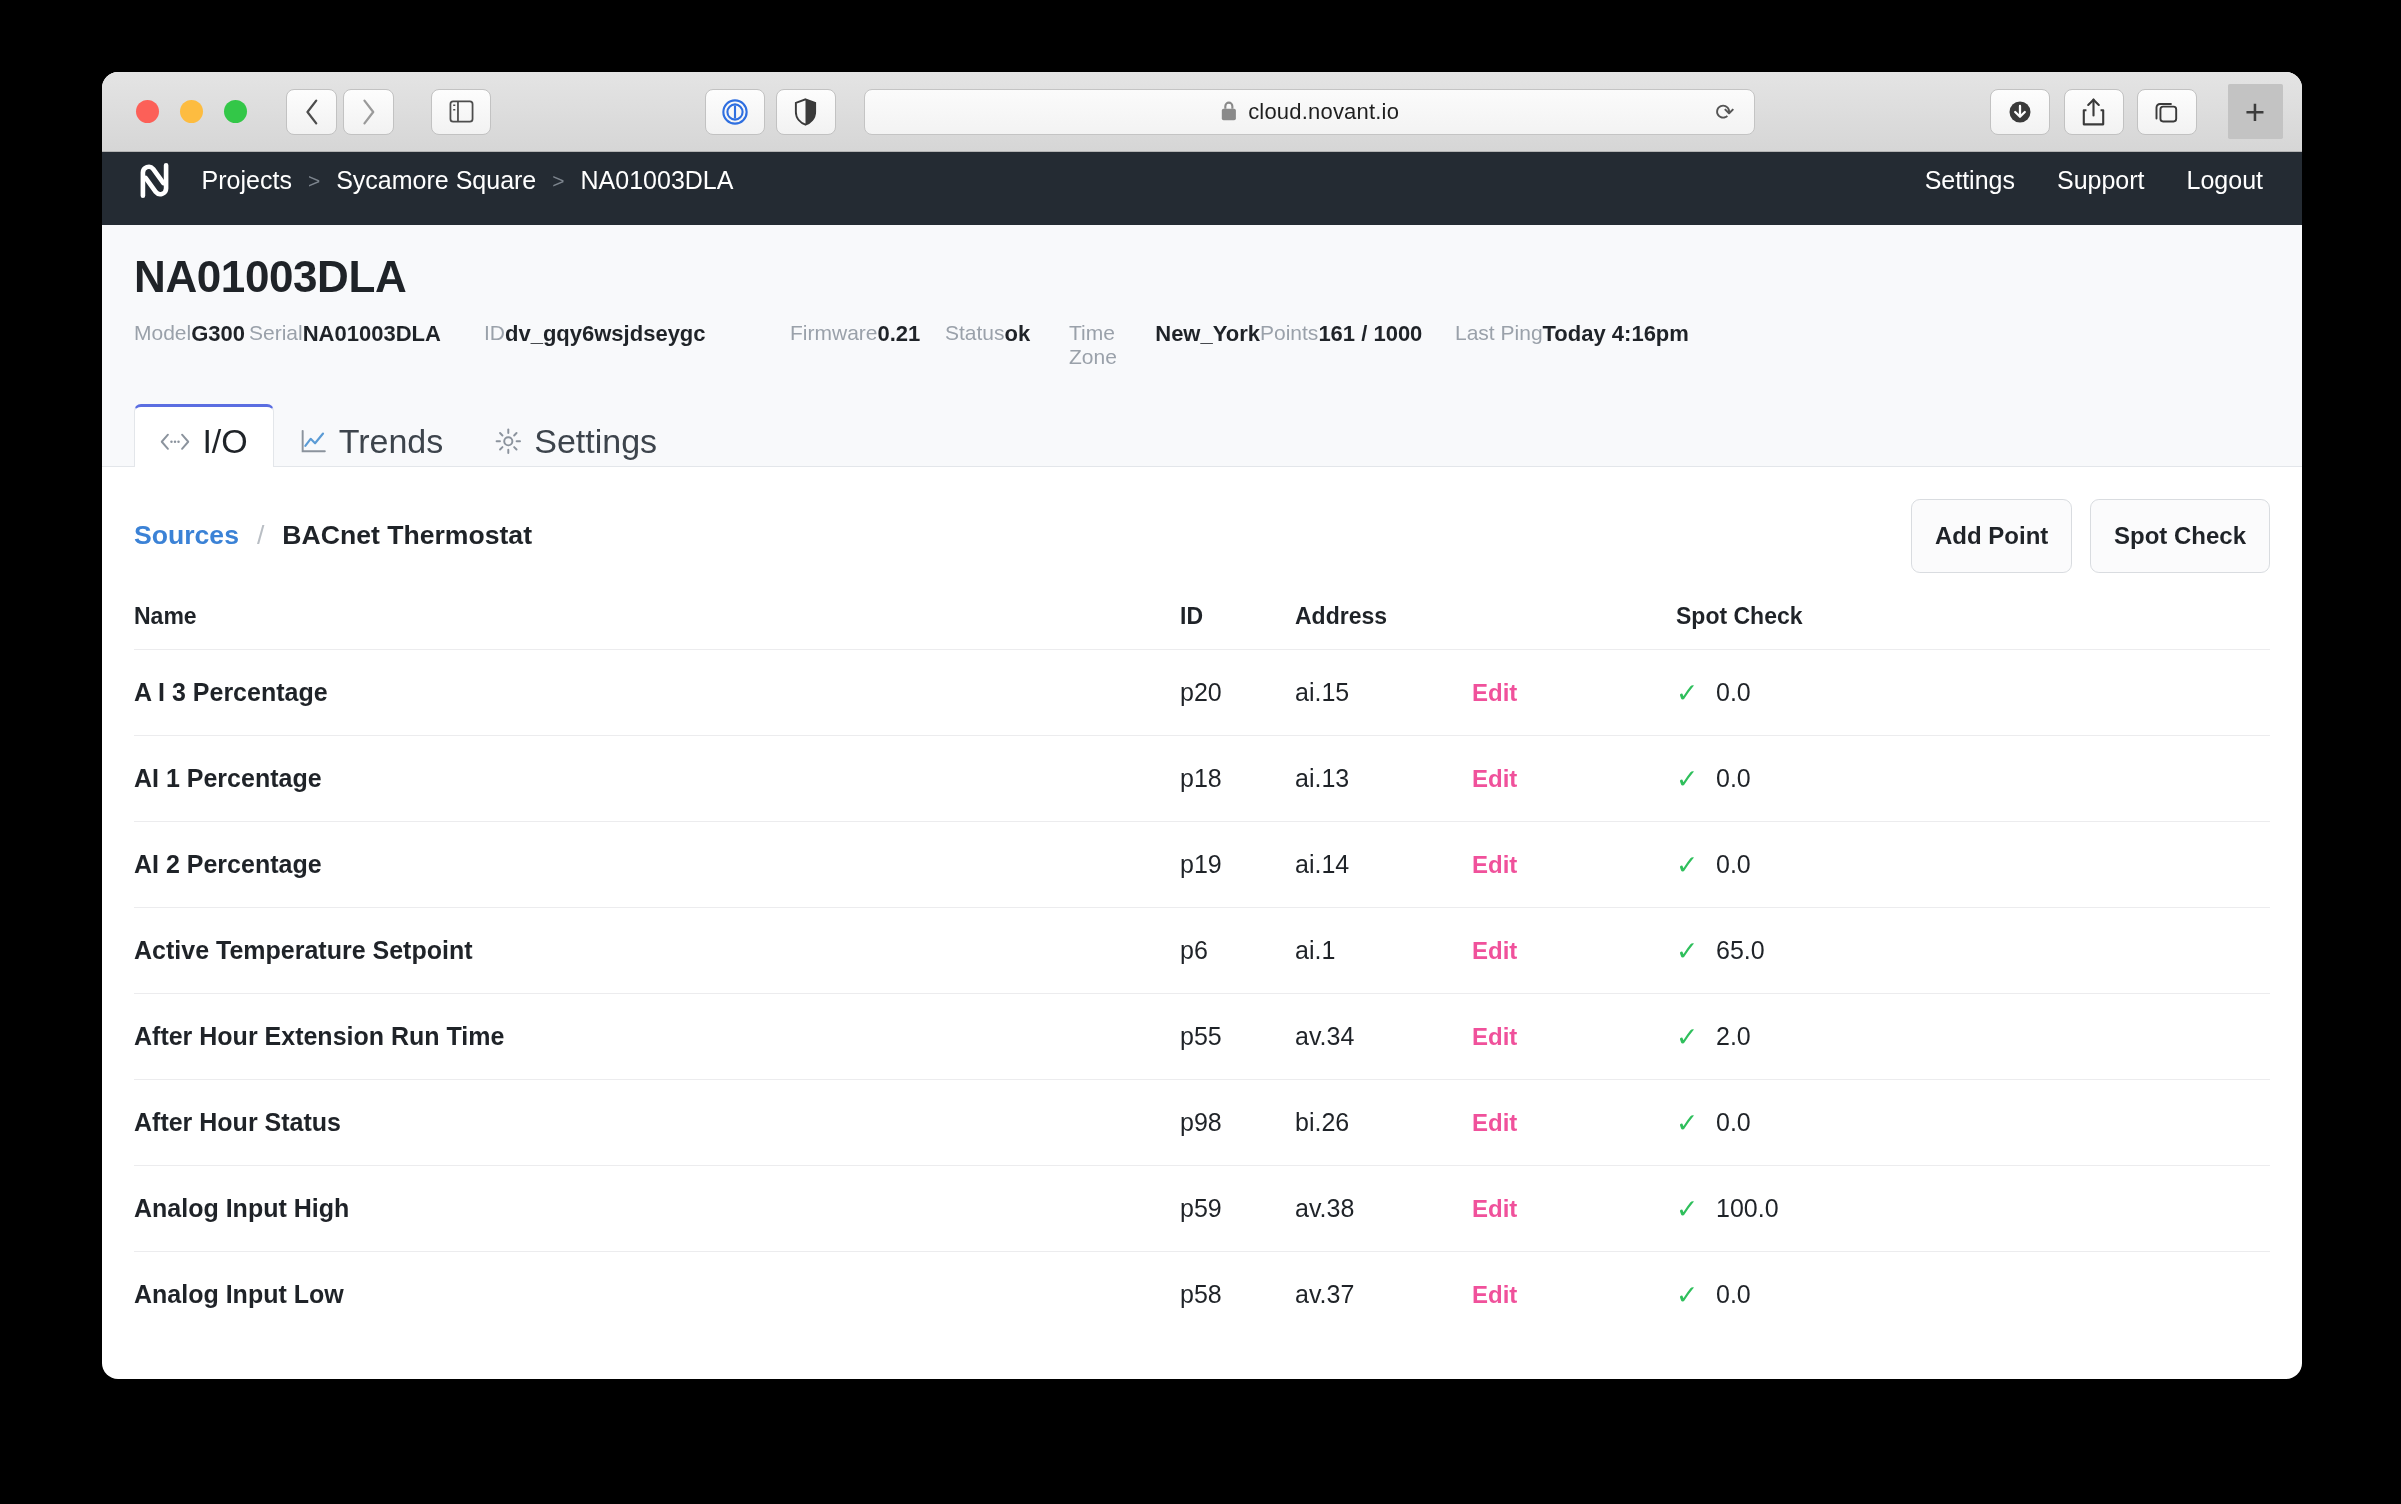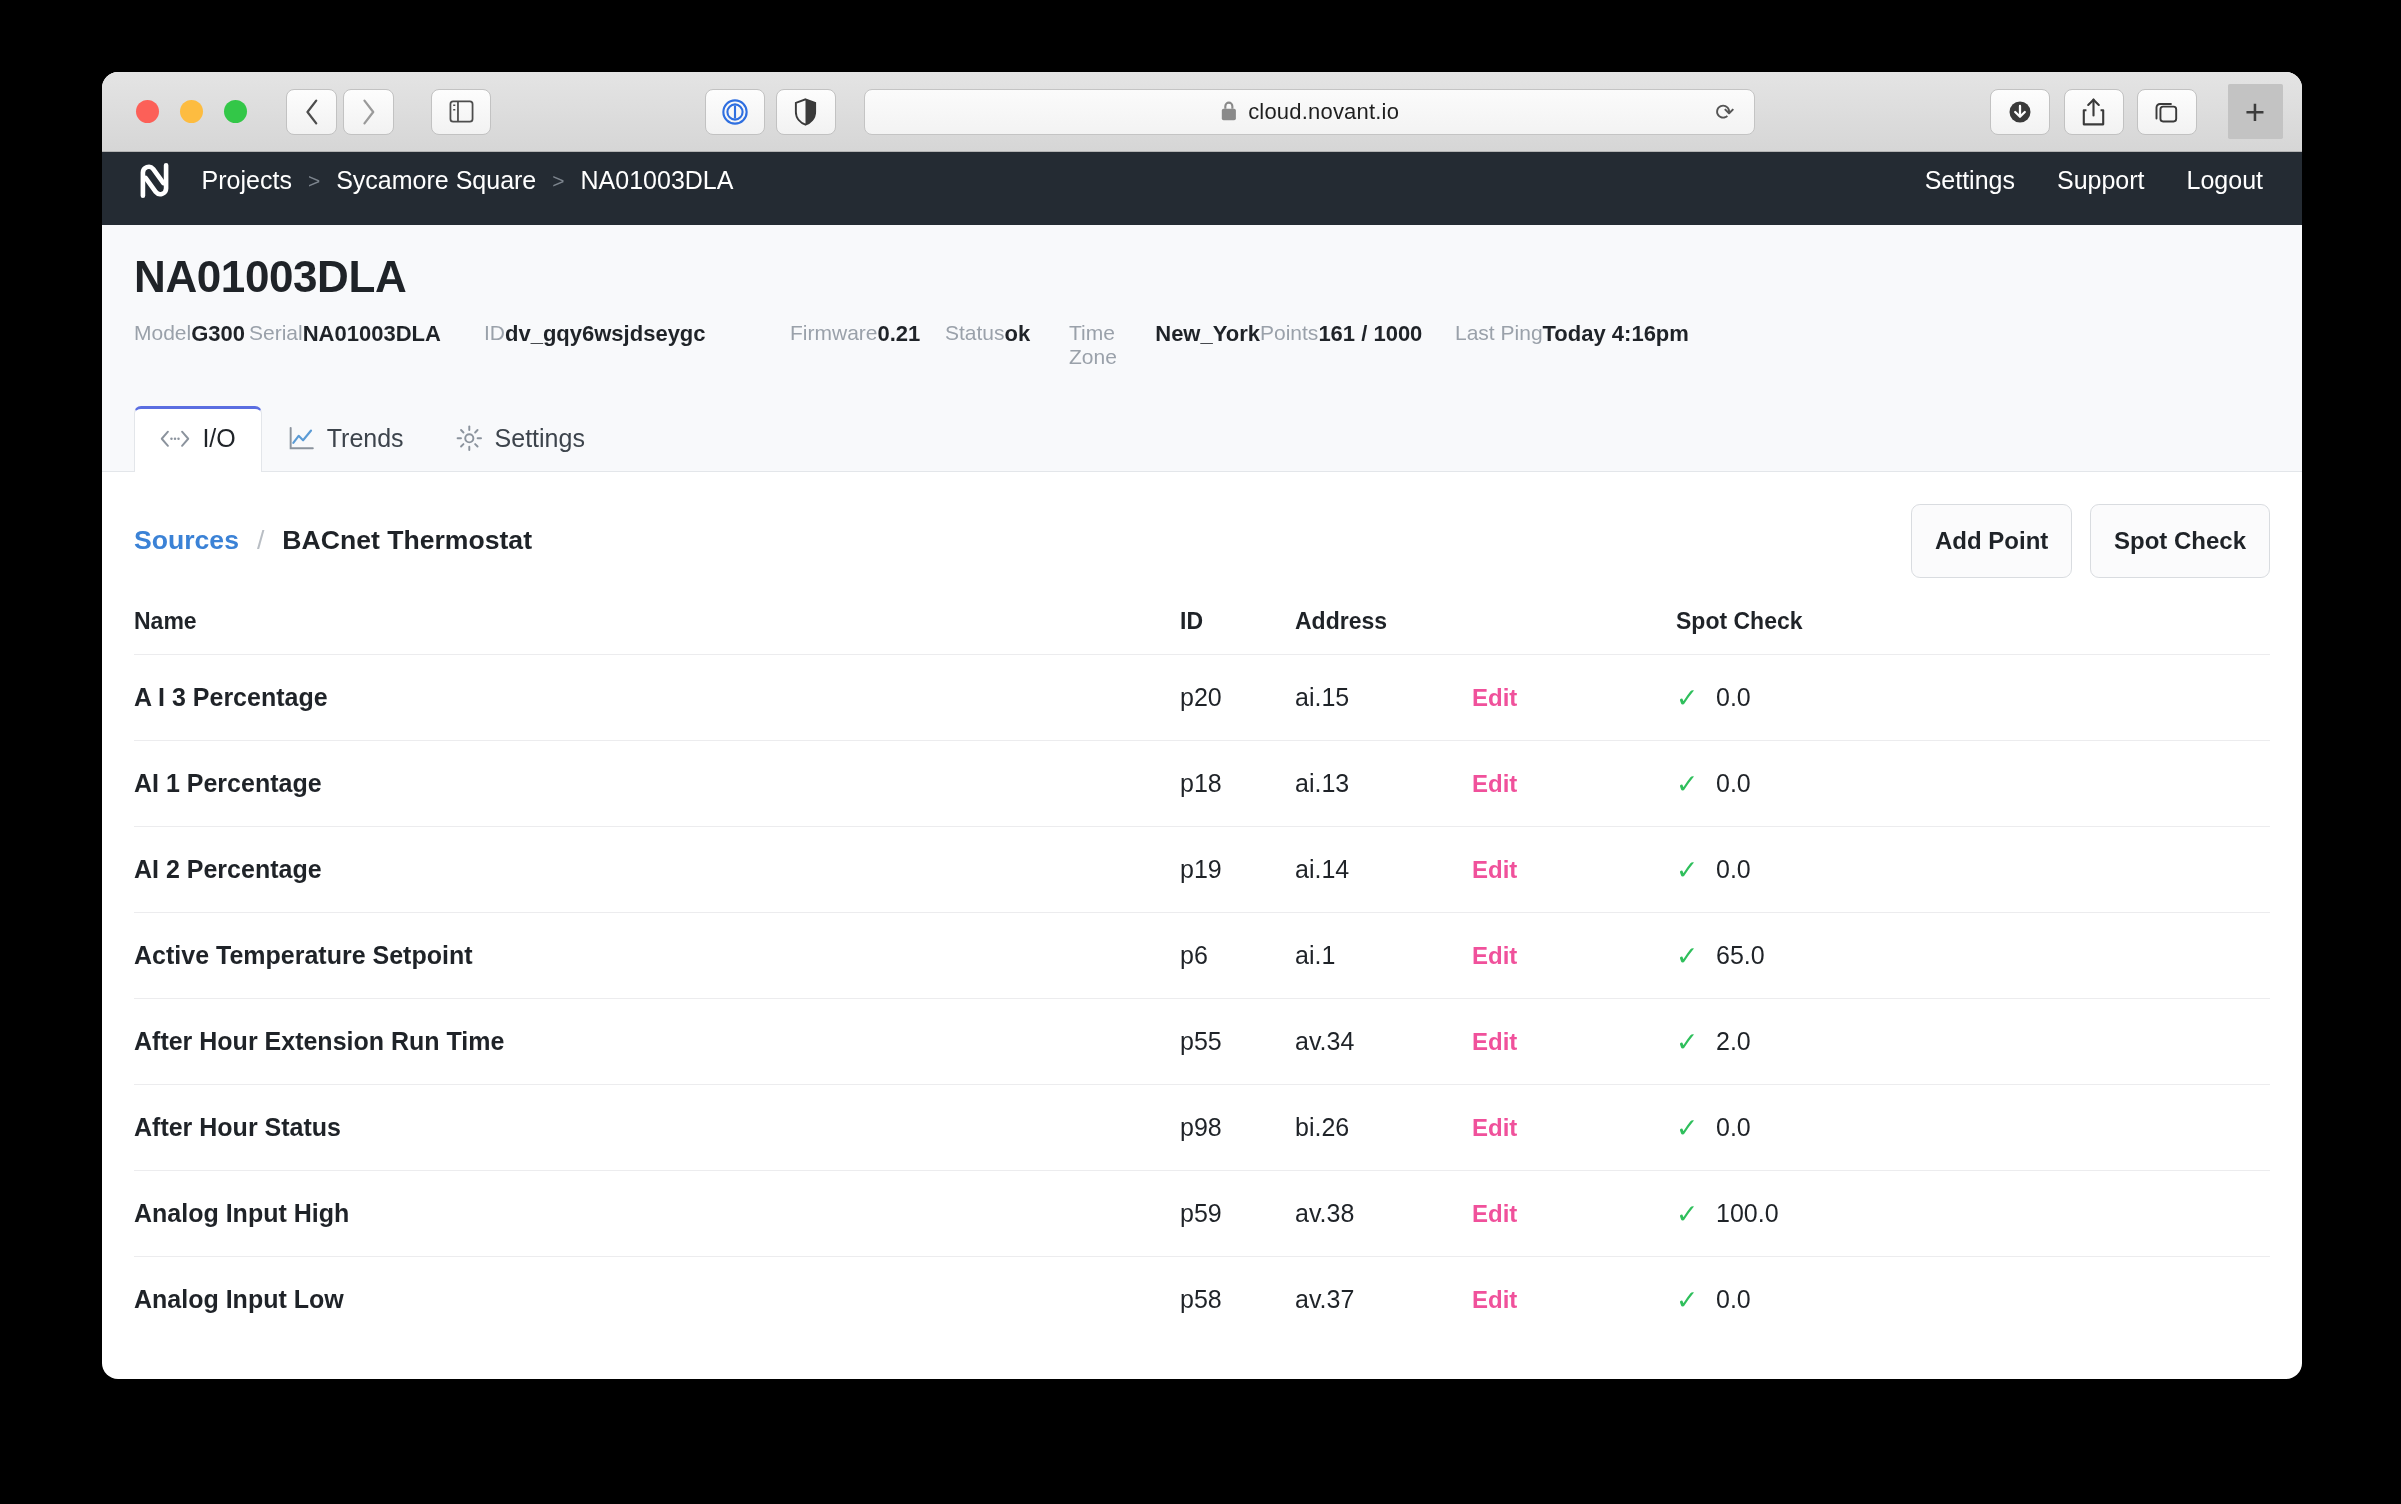--- a/index.html
+++ b/index.html
@@ -130,22 +130,22 @@
   .meta-label { font-size: 21px; color: #9aa1aa; margin-bottom: 8.9px; }
   .meta-value { font-size: 22px; font-weight: bold; color: #1f2328; }
 
   
   .tabs {
     display: flex; align-items: flex-end;
     padding-left: 32px; margin-top: 25px;
   }
   .tab {
     display: flex; align-items: center; gap: 12.4px;
-    padding: 19px 25px;
-    font-size: 25px; color: #3d444c;
+    padding: 6px 25px;
+    font-size: 34px; color: #3d444c;
     border: 0.9px solid transparent;
     border-bottom: none;
     position: relative;
     top: 0.9px;
   }
   .tab.active {
     background: #ffffff;
     border-color: #e3e6ea;
     border-top: 3.5px solid #5b6ee1;
     border-radius: 7px 7px 0 0;

